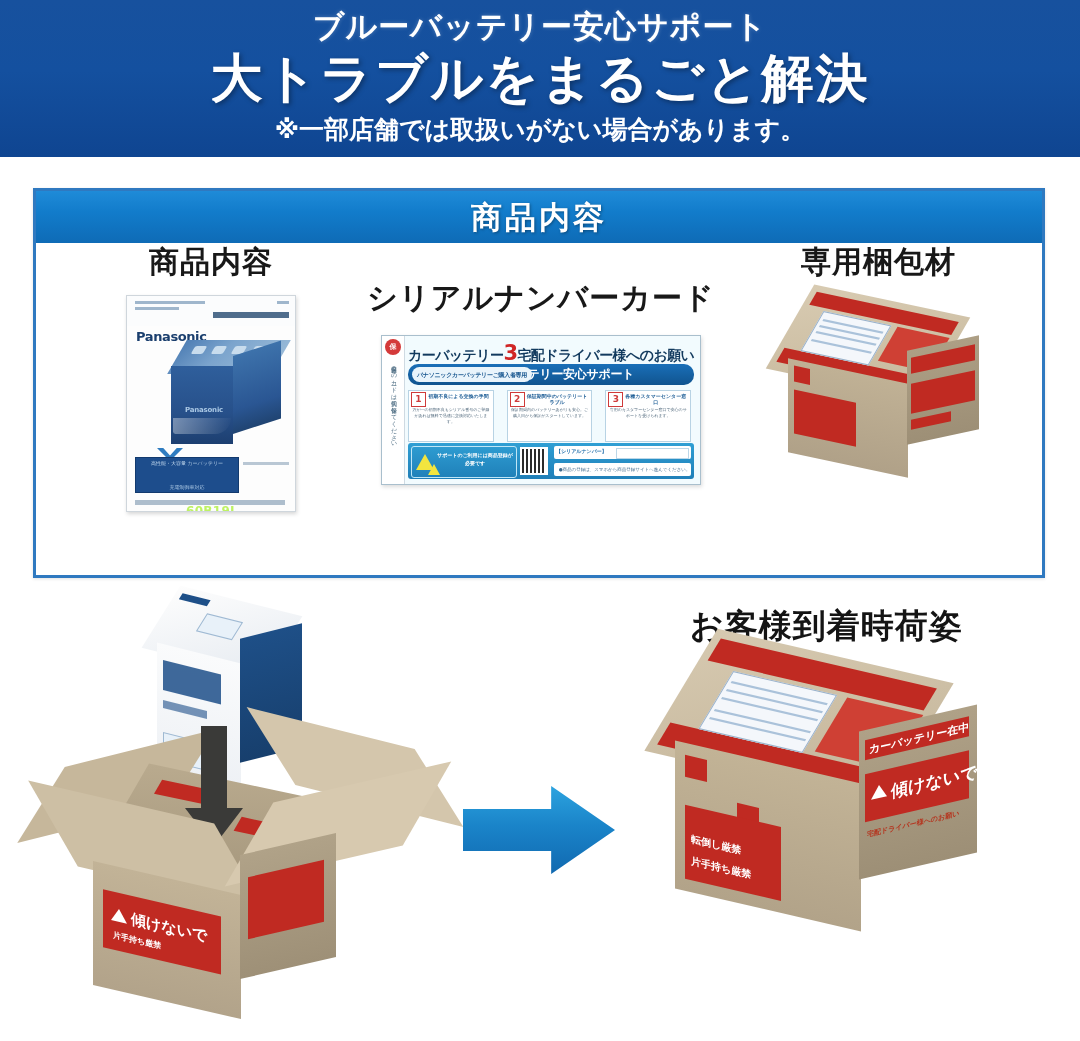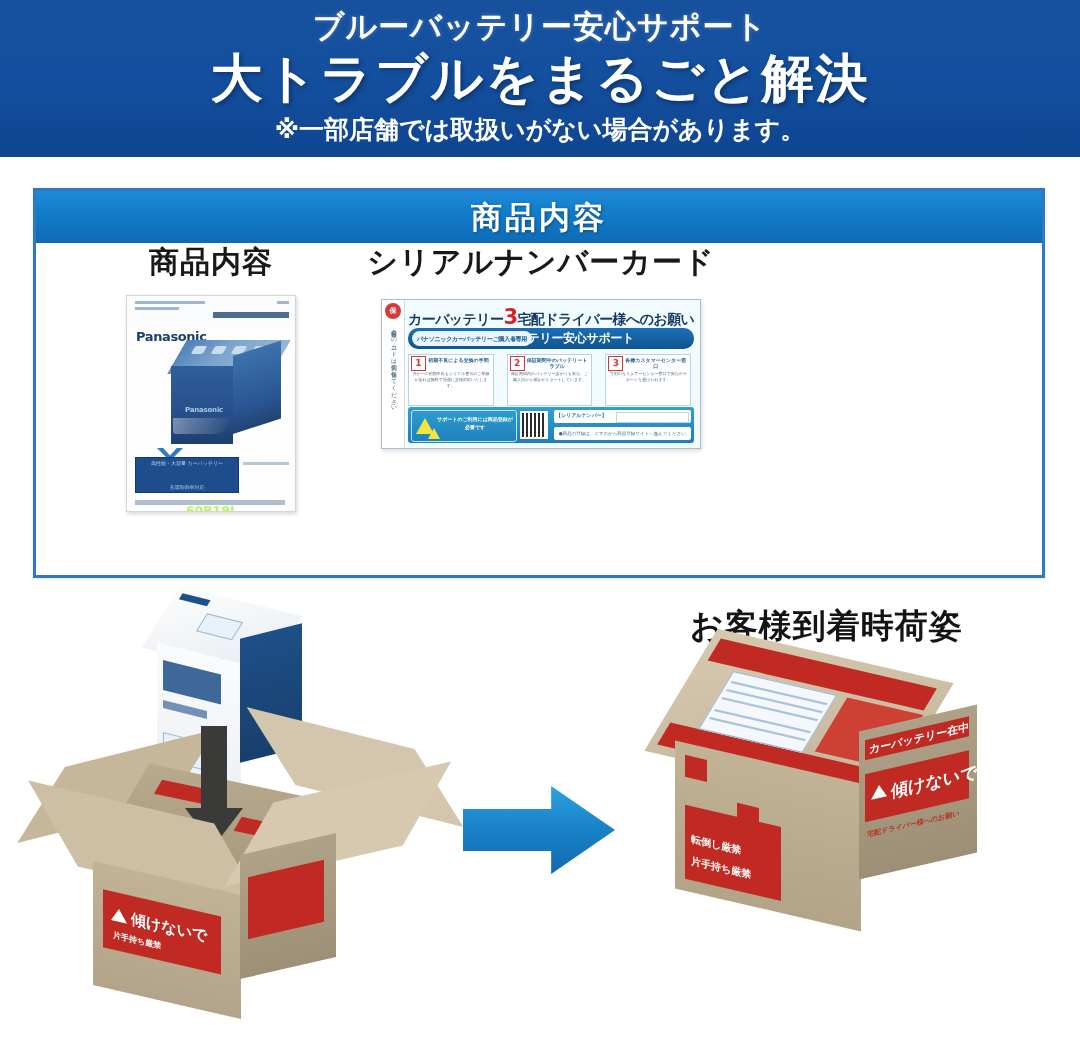--- a/index.html
+++ b/index.html
@@ -46,21 +46,21 @@
   }
   .panel-body{position:absolute;left:0;top:52px;width:100%;height:332px;}
 
   .col{position:absolute;top:0;text-align:center;}
   .col-label{
     font-weight:bold;color:#181818;font-size:30px;line-height:38px;
     letter-spacing:1px;
   }
 
   .col-battery{left:10px;width:330px;}
-  .col-card{left:330px;width:350px;}
+  .col-card{left:330px;width:350px;margin-top:36px;}
   .col-pack{left:680px;width:325px;}
 
   
   .battery-box{
     position:relative;width:168px;height:215px;margin:14px auto 0;
     background:#fdfdfd;border:1px solid #cfd6dc;overflow:hidden;
     box-shadow:1px 2px 4px rgba(0,0,0,.16);
   }
   .bb-toppanel{position:absolute;left:0;top:0;width:100%;height:30px;background:#fbfcfd;}
   .bb-tl1{position:absolute;left:8px;top:5px;width:70px;height:3px;background:#9fb6cc;}
@@ -357,20 +357,46 @@
             </div>
           <div class="cf-serial">
             <span class="lbl">【シリアルナンバー】</span>
             <span class="fld"></span>
           </div>
           <div class="cf-note">●商品の登録は、スマホから商品登録サイトへ進んでください。</div>
         </div>
       </div>
     </div>
 
+    <div class="col col-pack">
+      <div class="col-label">専用梱包材</div>
+
+      <div class="packbox">
+        <div class="pb-top">
+          <div class="red" style="left:6px;top:6px;width:142px;height:13px;"></div>
+          <div class="red" style="left:6px;top:62px;width:142px;height:14px;"></div>
+          <div class="redl" style="left:96px;top:22px;width:52px;height:34px;"></div>
+          <div class="lbl-w" style="left:22px;top:22px;width:66px;height:38px;">
+            <i style="top:6px;"></i>
+              <i style="top:12px;"></i>
+              <i style="top:18px;"></i>
+              <i style="top:26px;"></i>
+          </div>
+        </div>
+        <div class="pb-front">
+          <div class="red" style="left:6px;top:30px;width:62px;height:44px;"></div>
+          <div class="red" style="left:6px;top:6px;width:16px;height:16px;"></div>
+        </div>
+        <div class="pb-side">
+          <div class="red" style="left:4px;top:8px;width:64px;height:16px;"></div>
+          <div class="red" style="left:4px;top:34px;width:64px;height:30px;"></div>
+          <div class="red" style="left:4px;top:70px;width:40px;height:10px;"></div>
+        </div>
+      </div>
+    </div>
 
   </div>
 </div>
 
 <div class="sec-title" style="left:690px;top:604px;">お客様到着時荷姿</div>
 
 <div class="openbox">
 
   <div class="dcart">
     <div class="dc-top">

